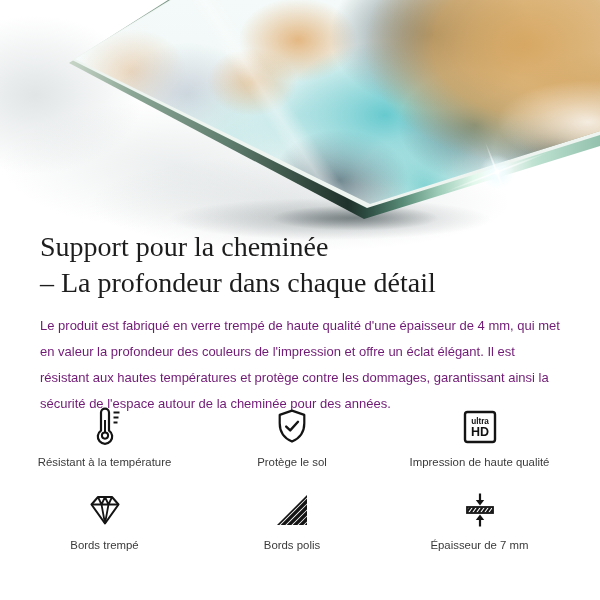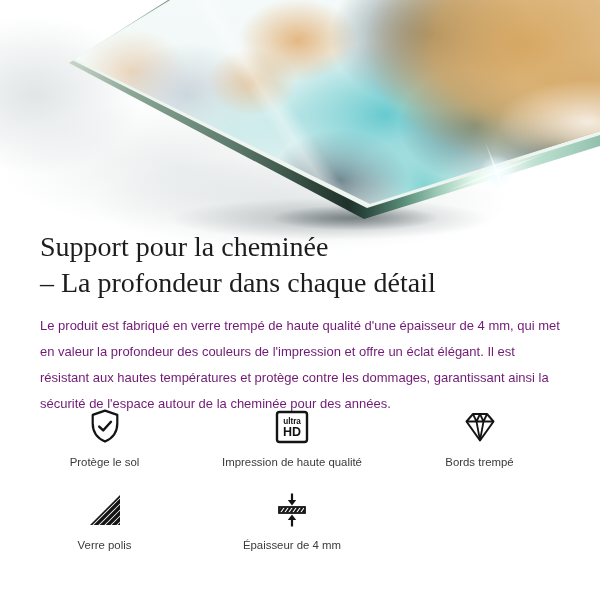--- a/index.html
+++ b/index.html
@@ -103,20 +103,33 @@
   <div class="text-block">
     <h1 class="title">
       <span>Support pour la cheminée</span><br>
       <span>– La profondeur dans chaque détail</span>
     </h1>
     <p class="desc">Le produit est fabriqué en verre trempé de haute qualité d'une épaisseur de 4 mm, qui met en valeur la profondeur des couleurs de l'impression et offre un éclat élégant. Il est résistant aux hautes températures et protège contre les dommages, garantissant ainsi la sécurité de l'espace autour de la cheminée pour des années.</p>
   </div>
 
   <div class="features">
 
+    <div class="feature">
+      <div class="icon-box">
+        <svg width="40" height="40" viewBox="0 0 40 40">
+          <path class="st" stroke-width="2.2" stroke-linejoin="round" d="M16,23.6 V5.6 a4,4 0 0 1 8,0 V23.6 a7.2,7.2 0 1 1 -8,0 Z"></path>
+          <line class="st" stroke-width="2" x1="20" y1="13" x2="20" y2="25.4"></line>
+          <circle class="st" stroke-width="2" cx="20" cy="28.6" r="3.1"></circle>
+          <line class="st" stroke-width="2" x1="28.5" y1="5.5" x2="34.5" y2="5.5"></line>
+          <line class="st" stroke-width="2" x1="28.5" y1="10.5" x2="33.5" y2="10.5"></line>
+          <line class="st" stroke-width="2" x1="28.5" y1="15.5" x2="32.5" y2="15.5"></line>
+        </svg>
+      </div>
+      <div class="feature-label">Résistant à la température</div>
+    </div>
 
     <div class="feature">
       <div class="icon-box">
         <svg width="40" height="40" viewBox="0 0 40 40">
           <path class="st" stroke-width="2.2" stroke-linejoin="round" d="M20,3.6 L32.3,7.9 V16.2 C32.3,25.4 27.2,31.4 20,34.6 C12.8,31.4 7.7,25.4 7.7,16.2 V7.9 Z"></path>
           <path class="st" stroke-width="2.4" stroke-linecap="round" stroke-linejoin="round" d="M14.2,19.6 L18.2,23.4 L26,14.8"></path>
         </svg>
       </div>
       <div class="feature-label">Protège le sol</div>
     </div>
@@ -153,21 +166,21 @@
           <g clip-path="url(#cp-tri)" stroke="#141414" stroke-width="3.4">
             <line x1="1" y1="39" x2="39" y2="1"></line>
             <line x1="7" y1="39" x2="39" y2="7"></line>
             <line x1="13" y1="39" x2="39" y2="13"></line>
             <line x1="19" y1="39" x2="39" y2="19"></line>
             <line x1="25" y1="39" x2="39" y2="25"></line>
             <line x1="31" y1="39" x2="39" y2="31"></line>
           </g>
         </svg>
       </div>
-      <div class="feature-label">Verre polis</div>
+      <div class="feature-label">Bords polis</div>
     </div>
 
     <div class="feature">
       <div class="icon-box">
         <svg width="40" height="40" viewBox="0 0 40 40">
           <defs>
               <clipPath id="cp-bar">
                 <rect x="7.4" y="17.4" width="25.2" height="5.2"></rect>
               </clipPath>
             </defs>
@@ -180,17 +193,17 @@
             <line x1="21" y1="25" x2="28" y2="15"></line>
             <line x1="25" y1="25" x2="32" y2="15"></line>
             <line x1="29" y1="25" x2="36" y2="15"></line>
           </g>
           <line class="st" stroke-width="2.2" x1="20" y1="3.5" x2="20" y2="10"></line>
           <path d="M15.8,10 H24.2 L20,15.5 Z" fill="#141414"></path>
           <line class="st" stroke-width="2.2" x1="20" y1="36.5" x2="20" y2="30"></line>
           <path d="M15.8,30 H24.2 L20,24.5 Z" fill="#141414"></path>
         </svg>
       </div>
-      <div class="feature-label">Épaisseur de 4 mm</div>
+      <div class="feature-label">Épaisseur de 7 mm</div>
     </div>
 
   </div>
 </div>
 
 </body></html>

